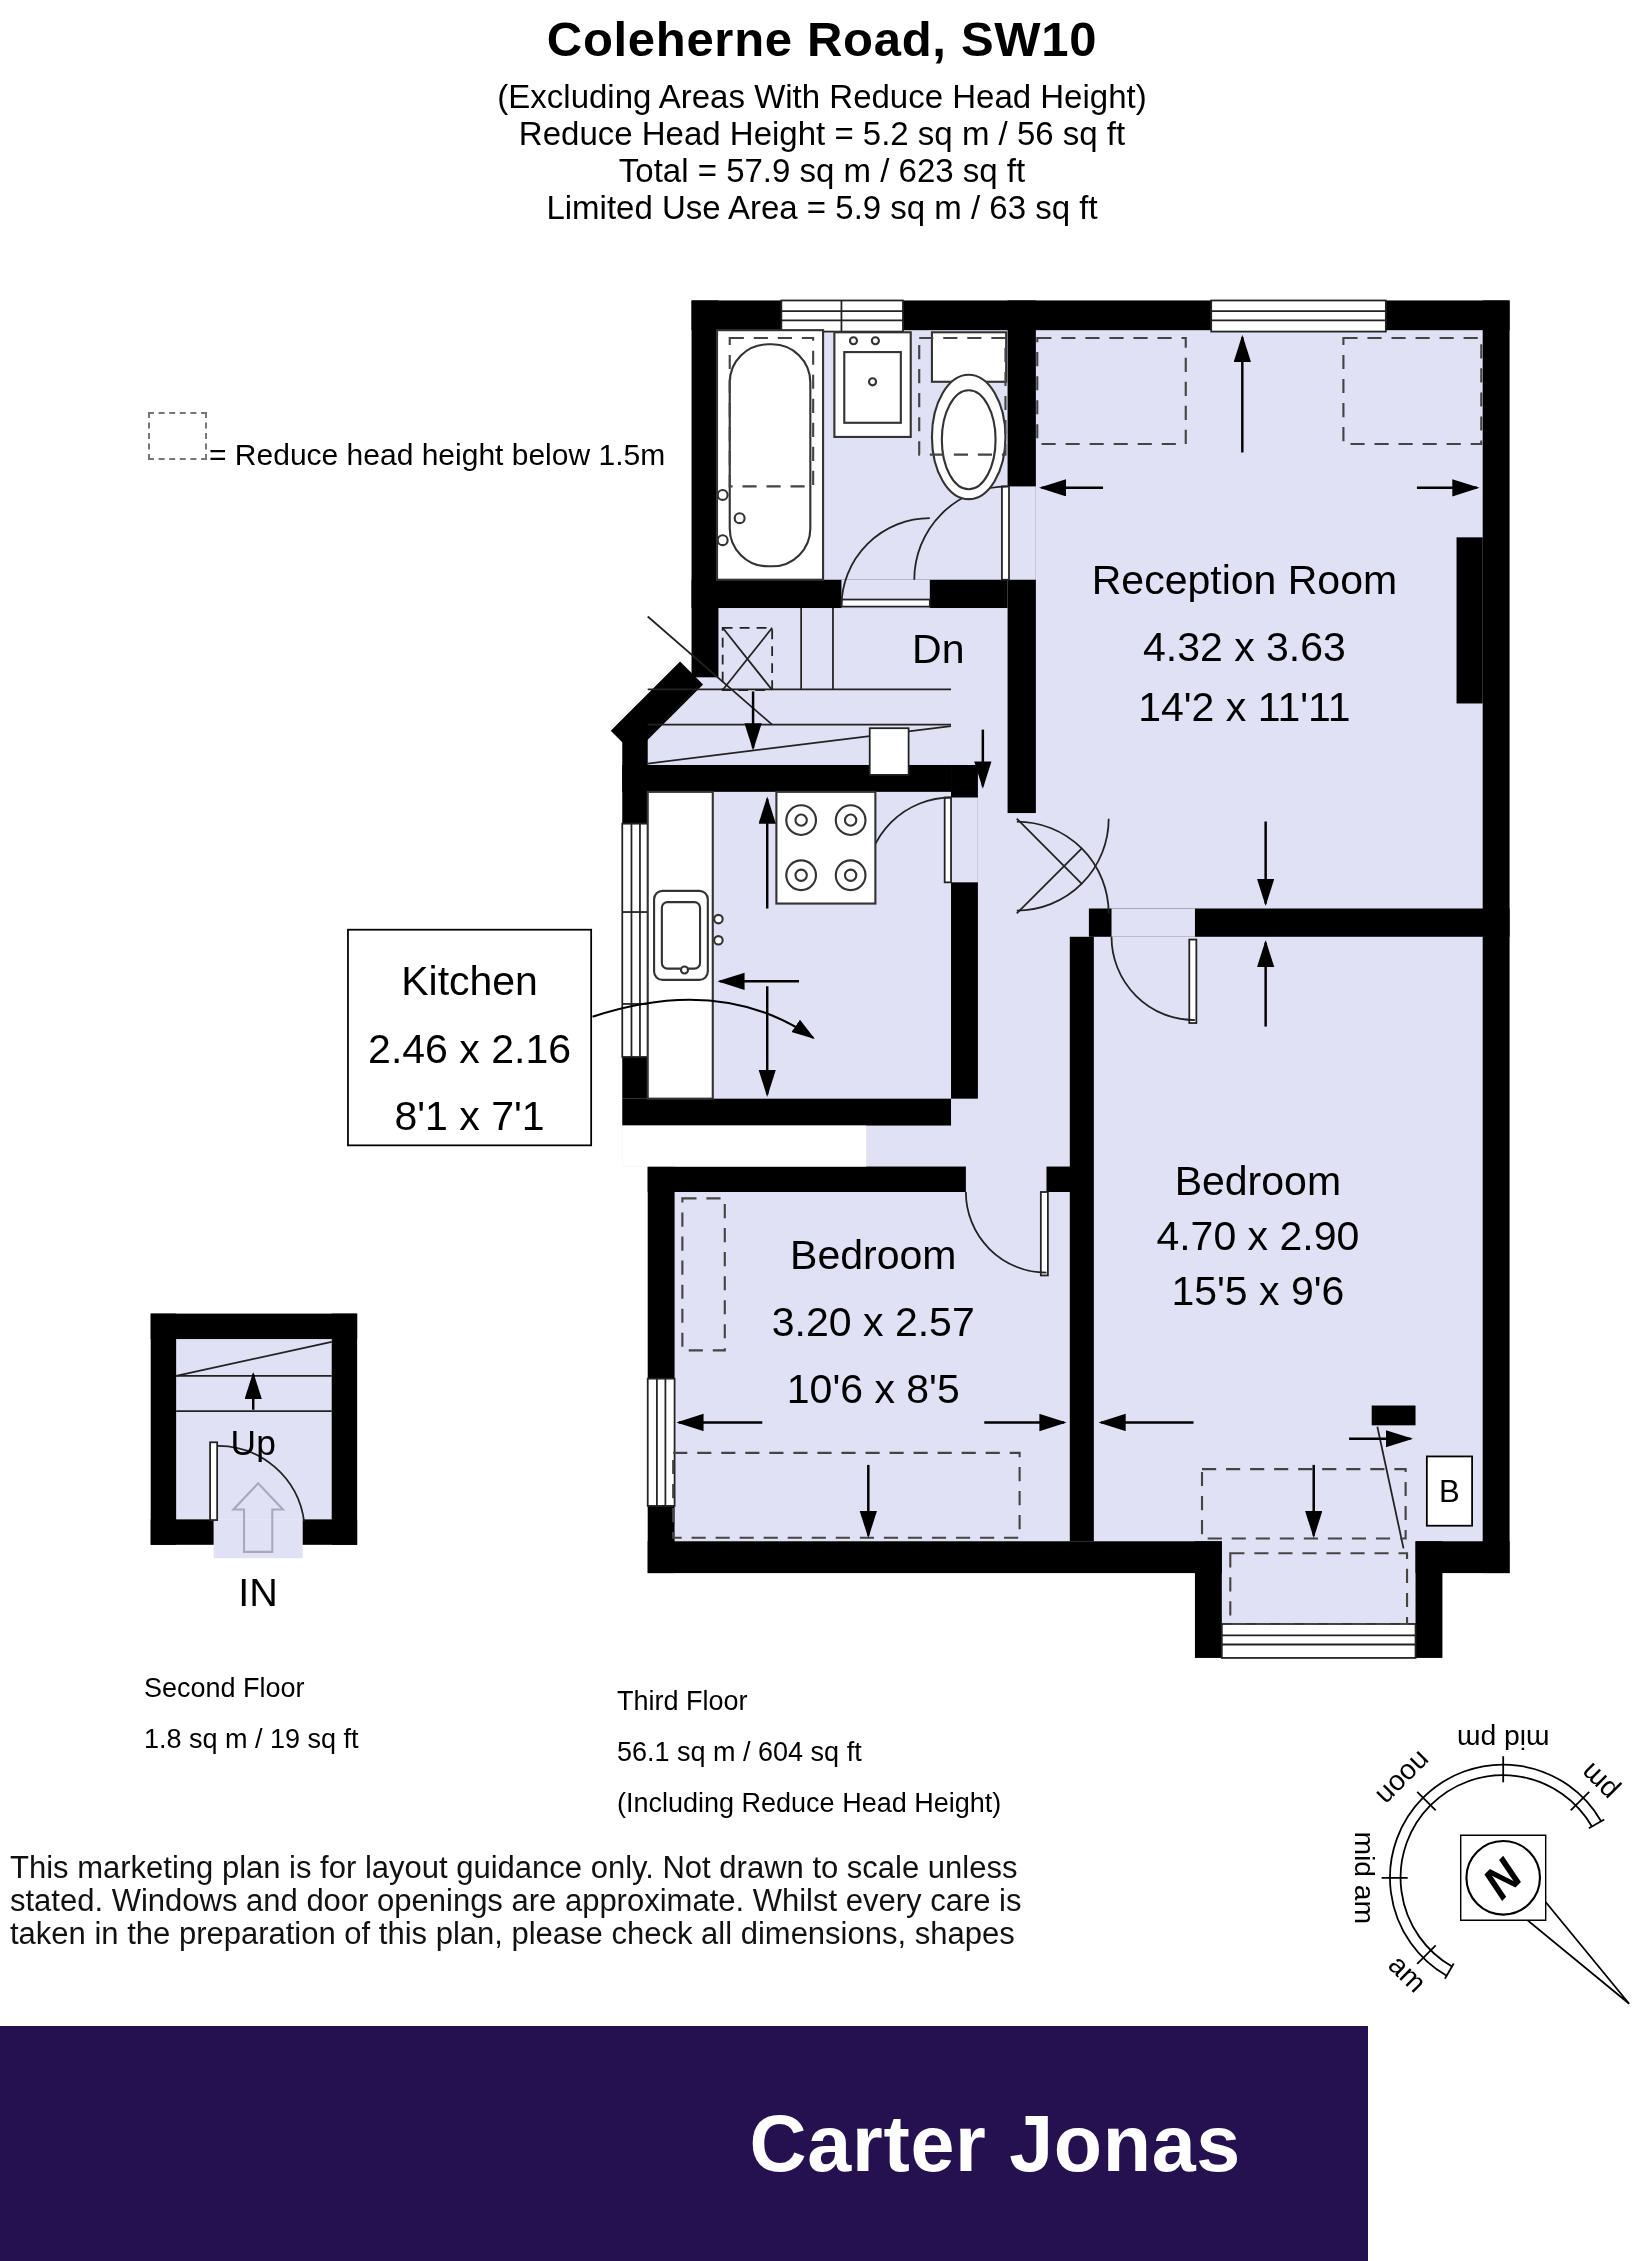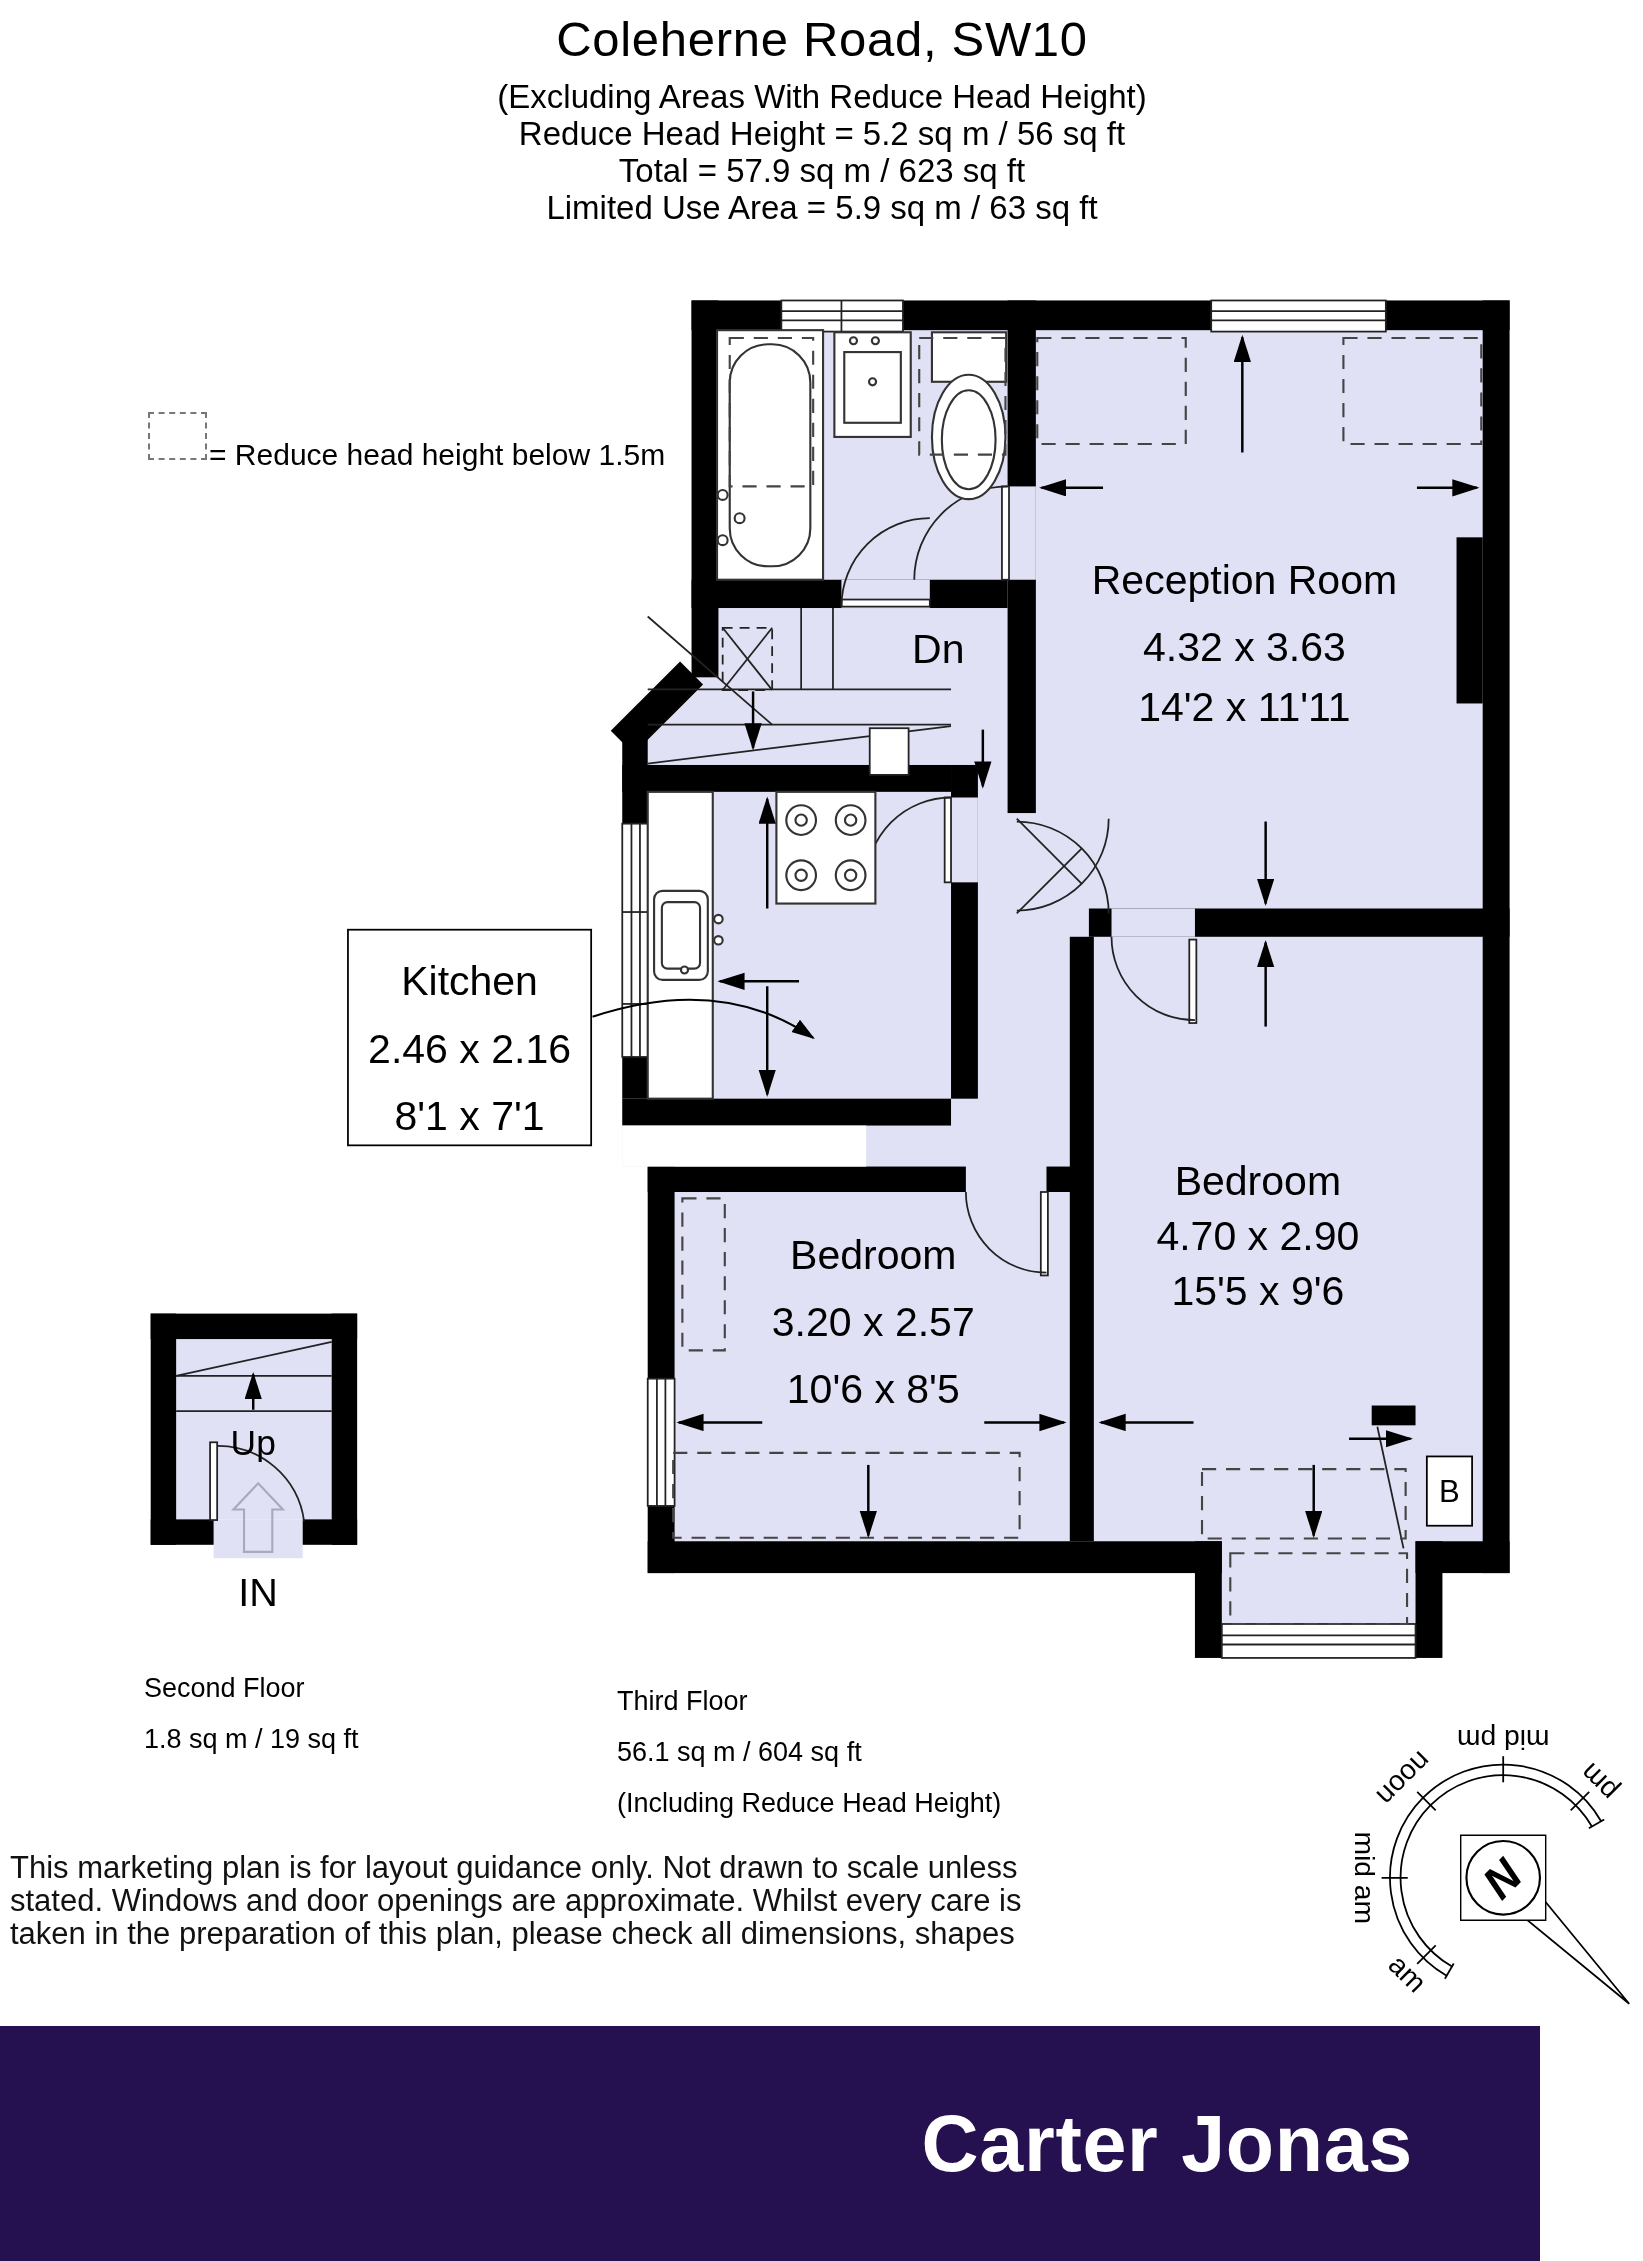--- a/index.html
+++ b/index.html
@@ -1,29 +1,29 @@
 <!DOCTYPE html>
 <html style="font-size:11.3px"><head>
 <meta charset="utf-8">
 <style>
   html,body{margin:0;padding:0;background:#fff;}
   .page{position:relative;width:1644px;height:2261px;background:#ffffff;overflow:hidden;
         font-family:"Liberation Sans", sans-serif;color:#000;}
   .header{position:absolute;top:10px;left:0;width:100%;text-align:center;}
-  .title{font-size:49px;line-height:59px;font-weight:400;letter-spacing:0.7px;}
+  .title{font-size:49px;line-height:59px;font-weight:700;letter-spacing:0.7px;}
   .subline{font-size:33px;line-height:37px;font-weight:400;}
   .subs{margin-top:8.5px;}
   .legend-box{position:absolute;left:148px;top:412px;width:55px;height:44px;border:2.1px dashed #777;}
   .legend-text{position:absolute;left:209px;top:435px;font-size:30px;line-height:40px;}
   .floor-label{position:absolute;font-size:27px;line-height:51px;}
   .floor-second{left:144px;top:1663px;}
   .floor-third{left:617px;top:1657px;margin-top:19px;}
   .disclaimer{position:absolute;left:10px;top:1851px;font-size:31px;line-height:33px;color:#111;}
-  .footer{position:absolute;left:0;top:2026px;width:1532px;height:235px;background:#261150;
-          display:flex;align-items:center;justify-content:flex-end;padding-left:8px;}
+  .footer{position:absolute;left:0;top:2026px;width:1368px;height:235px;background:#261150;
+          display:flex;align-items:center;justify-content:flex-end;}
   .brand{color:#ffffff;font-size:79px;font-weight:bold;padding-right:127px;letter-spacing:0.7px;}
   svg.plan{position:absolute;left:0;top:0;}
   svg text{font-family:"Liberation Sans", sans-serif;fill:#000;}
   .roomname{font-size:58px;}
   .dim{font-size:58px;}
 </style>
 </head>
 <body>
 
 <div class="page">

